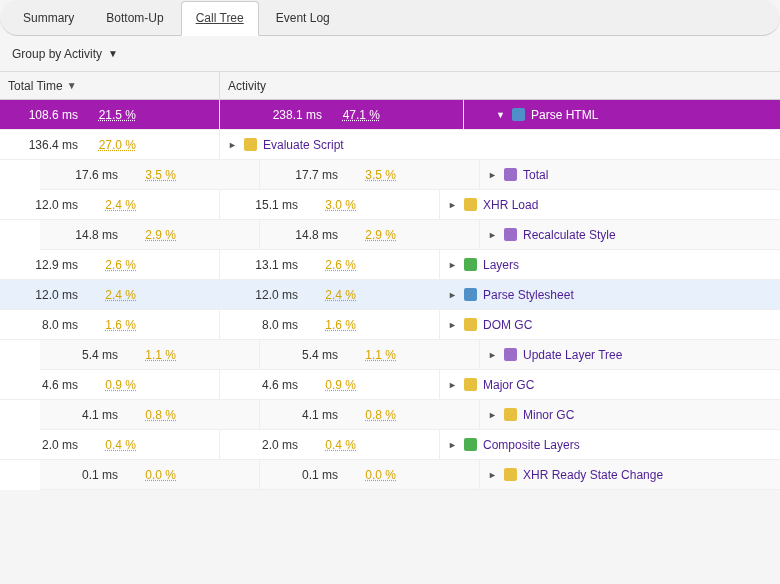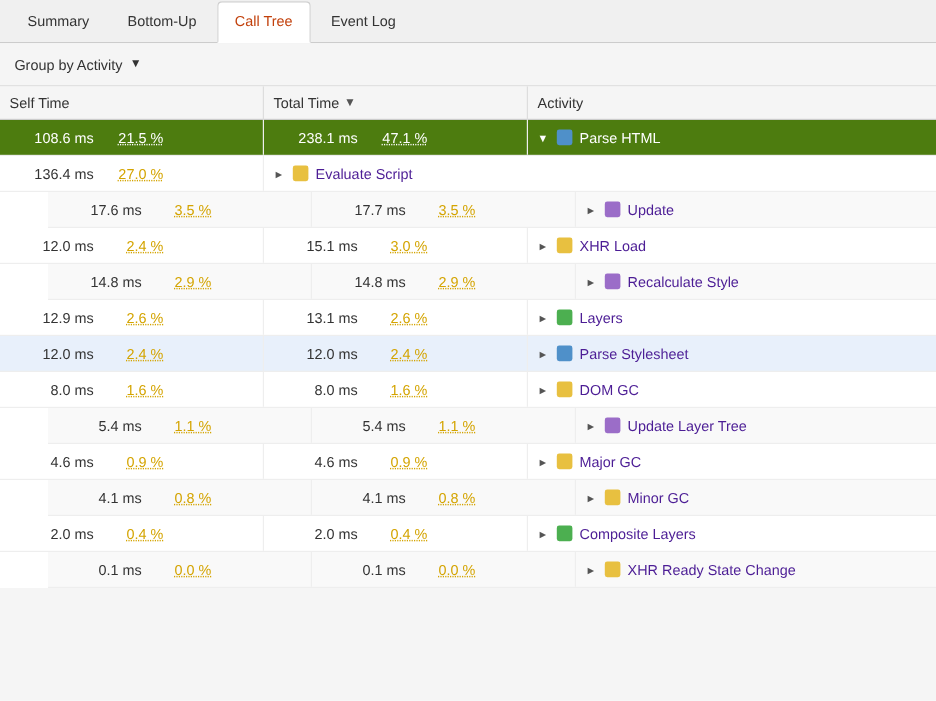--- a/index.html
+++ b/index.html
@@ -14,38 +14,40 @@
 
     
     .tab-bar {
       display: flex;
       align-items: center;
       background: #f0f0f0;
       border-bottom: 1px solid #ccc;
       height: 36px;
       padding: 0 8px;
       gap: 2px;
+      border-radius: 18px;
     }
     .tab {
       padding: 6px 14px;
       cursor: pointer;
       border-radius: 4px 4px 0 0;
       color: #333;
       font-size: 12px;
       height: 100%;
       display: flex;
       align-items: center;
       border: 1px solid transparent;
     }
     .tab.active {
       background: #fff;
       border-color: #ccc #ccc #fff #ccc;
-      color: #c2410c;
+      color: #404040;
       margin-bottom: -1px;
       z-index: 1;
+      text-decoration: underline;
     }
 
     
     .group-bar {
       display: flex;
       align-items: center;
       padding: 8px 12px;
       background: #f5f5f5;
       border-bottom: 1px solid #ddd;
       height: 36px;
@@ -93,22 +95,23 @@
 
     
     .table-body { background: #fff; }
     .data-row {
       display: flex;
       height: 30px;
       align-items: center;
       border-bottom: 1px solid #eee;
     }
     .data-row.highlighted {
-      background: #4d7c0f;
+      background: #a21caf;
       color: #fff;
+      gap: 24px;
     }
     .data-row.highlighted .percent { color: #fff; }
     .data-row.alt {
       background: #f9f9f9;
       margin-left: 40px;
     }
 
     .cell {
       display: flex;
       align-items: center;
@@ -189,23 +192,20 @@
   <div class="tab active">Call Tree</div>
   <div class="tab">Event Log</div>
 </div>
 
 <div class="group-bar">
   <span class="group-label">Group by Activity</span>
   <span class="dropdown-arrow">▼</span>
 </div>
 
 <div class="table-header">
-  <div class="header-cell col-self">
-    <span>Self Time</span>
-  </div>
   <div class="header-cell col-total">
     <span>Total Time</span>
     <span class="sort-arrow">▼</span>
   </div>
   <div class="header-cell col-activity">
     <span>Activity</span>
   </div>
 </div>
 
 <div class="table-body" id="table-body">
@@ -245,21 +245,21 @@
       <span class="percent underline-pct">3.5 %</span>
     </div>
     <div class="cell col-total">
       <span class="time-value">17.7 ms</span>
       <span class="percent underline-pct">3.5 %</span>
     </div>
     <div class="cell col-activity">
       <div class="activity-content">
         <span class="expand-arrow">►</span>
         <div class="color-dot" style="background:#9b6dc8"></div>
-        <span class="activity-name">Update</span>
+        <span class="activity-name">Total</span>
       </div>
     </div>
   </div>
     <div class="data-row">
     <div class="cell col-self">
       <span class="time-value">12.0 ms</span>
       <span class="percent underline-pct">2.4 %</span>
     </div>
     <div class="cell col-total">
       <span class="time-value">15.1 ms</span>

